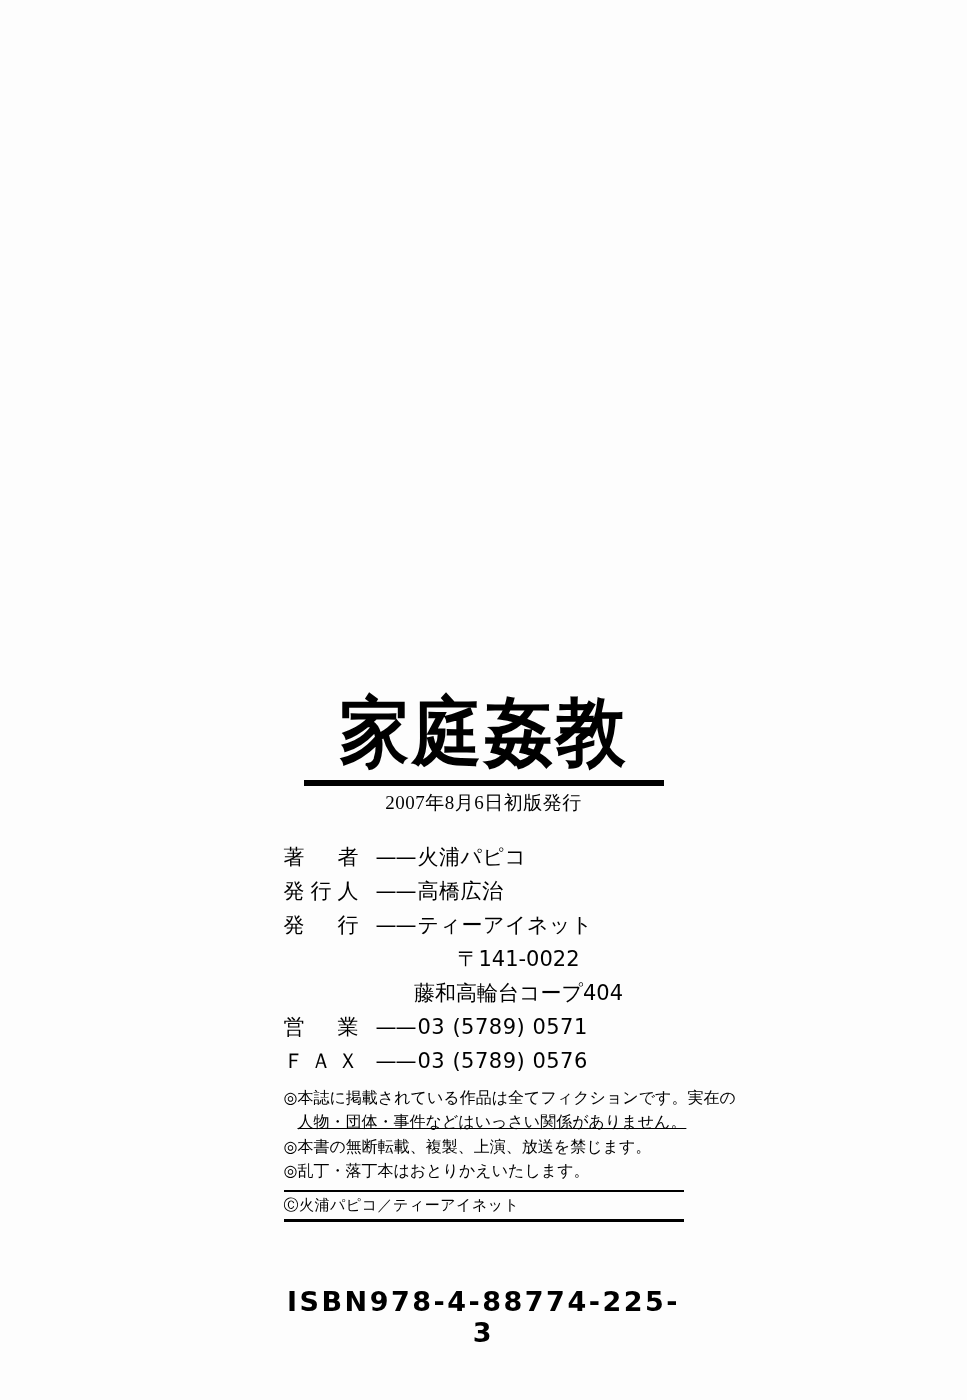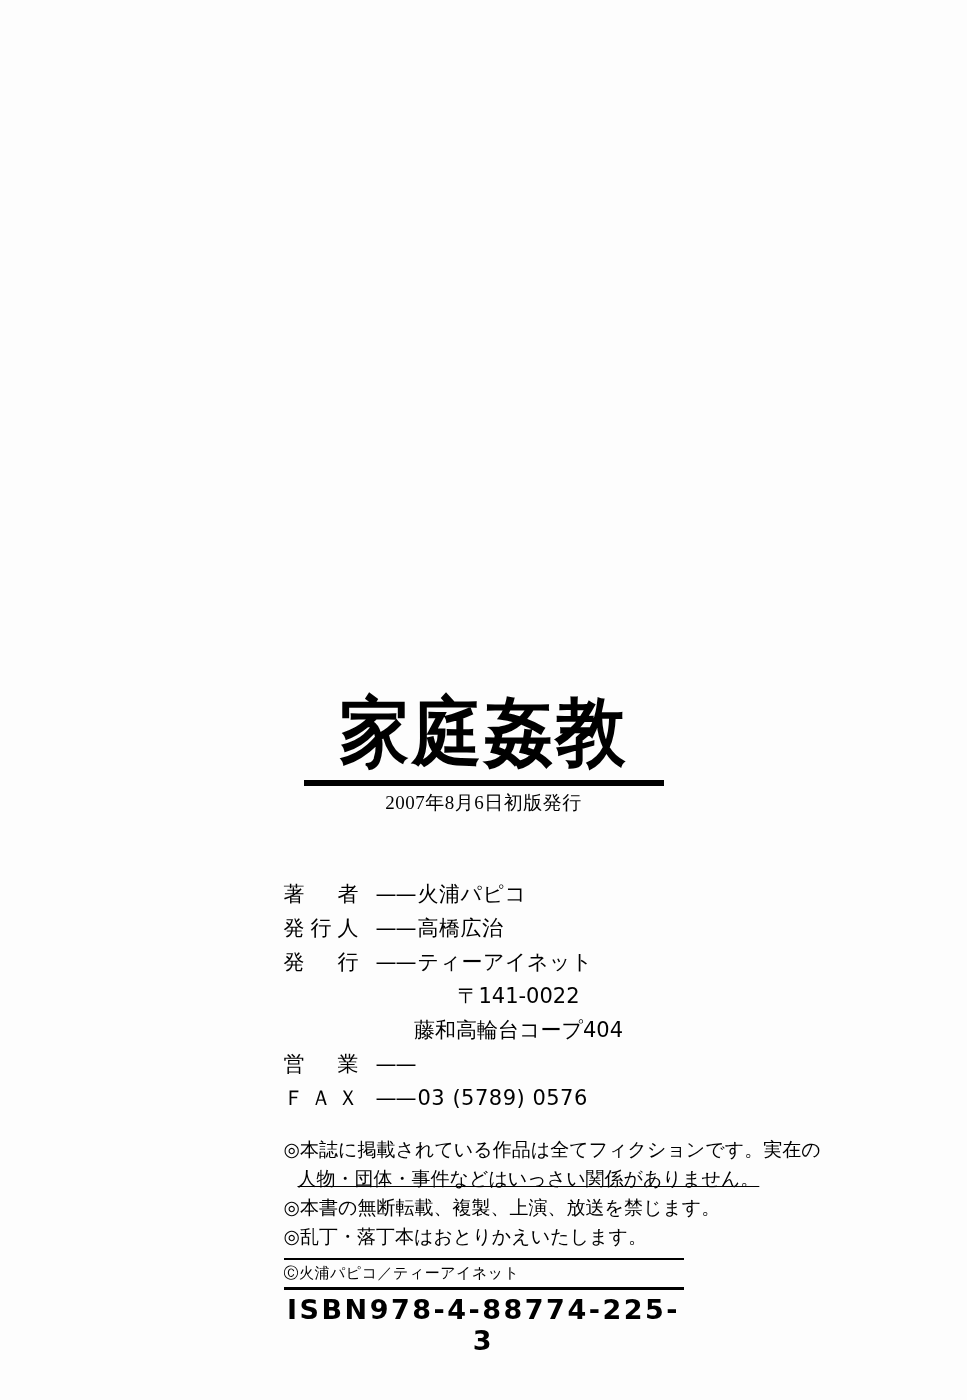--- a/index.html
+++ b/index.html
@@ -59,21 +59,21 @@
 
   .pub-date {
     font-size: 19px;
     text-align: center;
     padding-top: 4px;
     letter-spacing: 0.5px;
     font-family: Liberation Serif, serif;
   }
 
   .credits {
-    margin-top: 61px;
+    margin-top: 24px;
     width: 400px;
     font-size: 21px;
     line-height: 1.62;
   }
 
   .credit-row {
     display: flex;
     align-items: baseline;
     white-space: nowrap;
   }
@@ -91,23 +91,23 @@
   }
 
   .address-lines {
     text-align: center;
     font-size: 21px;
     line-height: 1.62;
     padding-left: 70px;
   }
 
   .notes {
-    margin-top: 20px;
-    width: 400px;
-    font-size: 19px;
+    margin-top: 8px;
+    width: 400px;
+    font-size: 16px;
     line-height: 1.52;
   }
   .note-line {
     white-space: nowrap;
   }
   .note-indent {
     padding-left: 14px;
     text-decoration: underline;
   }
 
@@ -130,21 +130,22 @@
     margin-top: 4px;
   }
 
   .isbn {
     width: 400px;
     text-align: center;
     font-family: "DejaVu Sans", "Liberation Sans", sans-serif;
     font-weight: bold;
     font-size: 27px;
     letter-spacing: 2.5px;
-    padding-top: 4px;
+    padding-top: 17px;
+    margin-top: 47px;
   }
 </style>
 </head>
 <body>
 
 <div class="page">
 
   <div class="colophon">
 
     <div class="title-block">
@@ -174,20 +175,21 @@
       </div>
 
       <div class="address-lines">
         <div>〒141-0022</div>
         <div>藤和高輪台コープ404</div>
       </div>
 
       <div class="credit-row">
         <span class="credit-label">営　業</span>
         <span class="credit-dash">——</span>
+        <span class="credit-value">03 (5789) 0571</span>
       </div>
 
       <div class="credit-row">
         <span class="credit-label">ＦＡＸ</span>
         <span class="credit-dash">——</span>
         <span class="credit-value">03 (5789) 0576</span>
       </div>
     </div>
 
     <div class="notes">

